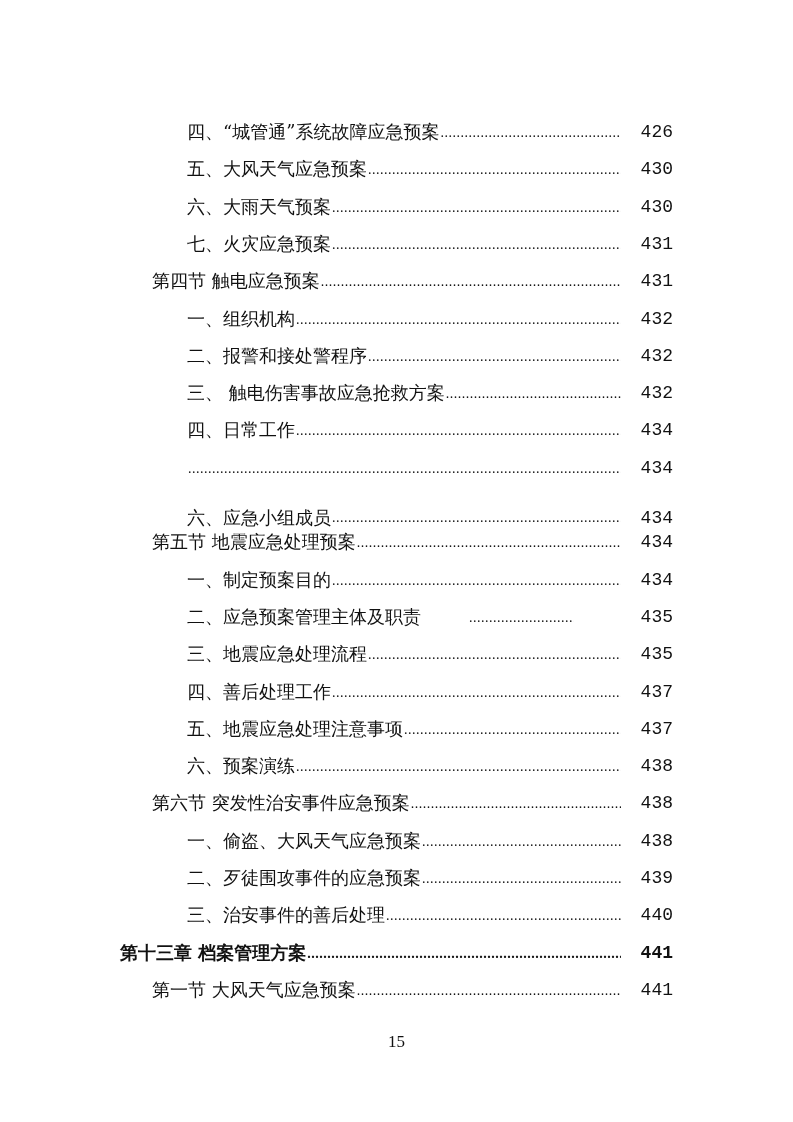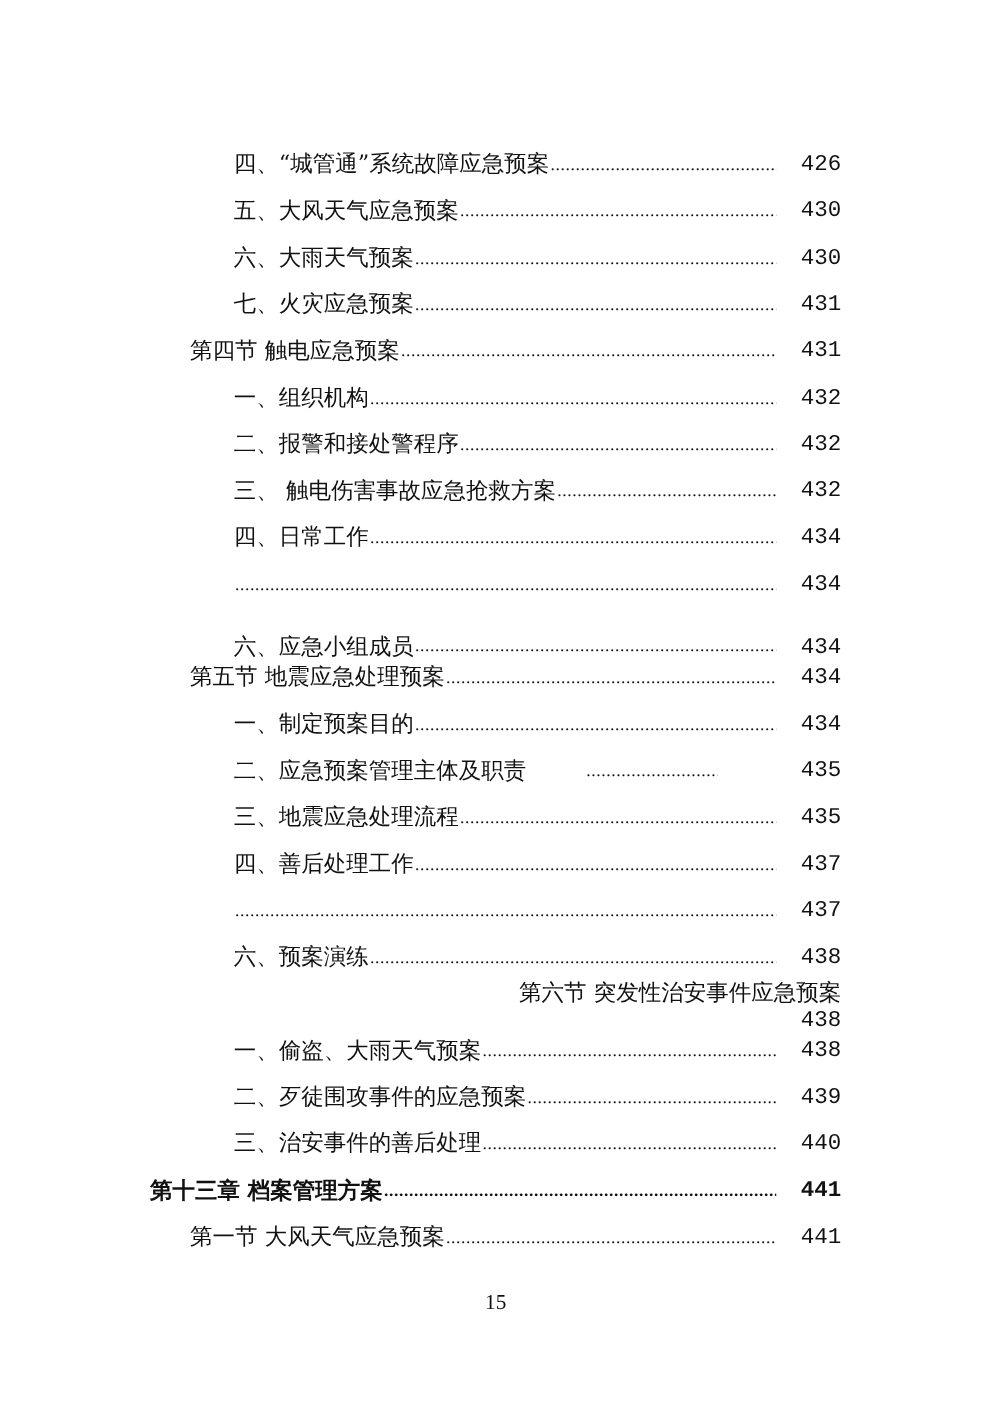--- a/index.html
+++ b/index.html
@@ -97,35 +97,36 @@
       <span class="title">三、地震应急处理流程</span>
       <span class="leader"></span>
       <span class="page">435</span>
     </div>
     <div class="row l2" style="top: 559.5px;">
       <span class="title">四、善后处理工作</span>
       <span class="leader"></span>
       <span class="page">437</span>
     </div>
     <div class="row l2" style="top: 596.8px;">
+      <span class="title">五、地震应急处理注意事项</span>
       <span class="leader"></span>
       <span class="page">437</span>
     </div>
     <div class="row l2" style="top: 634.1px;">
       <span class="title">六、预案演练</span>
       <span class="leader"></span>
       <span class="page">438</span>
     </div>
-    <div class="row l1" style="top: 671.4px; flex-direction: column;">
+    <div class="row l1" style="top: 671.4px;">
       <span class="title">第六节 突发性治安事件应急预案</span>
       <span class="leader"></span>
       <span class="page">438</span>
     </div>
     <div class="row l2" style="top: 708.7px;">
-      <span class="title">一、偷盗、大雨天气预案</span>
+      <span class="title">一、偷盗、大风天气应急预案</span>
       <span class="leader"></span>
       <span class="page">438</span>
     </div>
     <div class="row l2" style="top: 746px;">
       <span class="title">二、歹徒围攻事件的应急预案</span>
       <span class="leader"></span>
       <span class="page">439</span>
     </div>
     <div class="row l2" style="top: 783.3px;">
       <span class="title">三、治安事件的善后处理</span>

